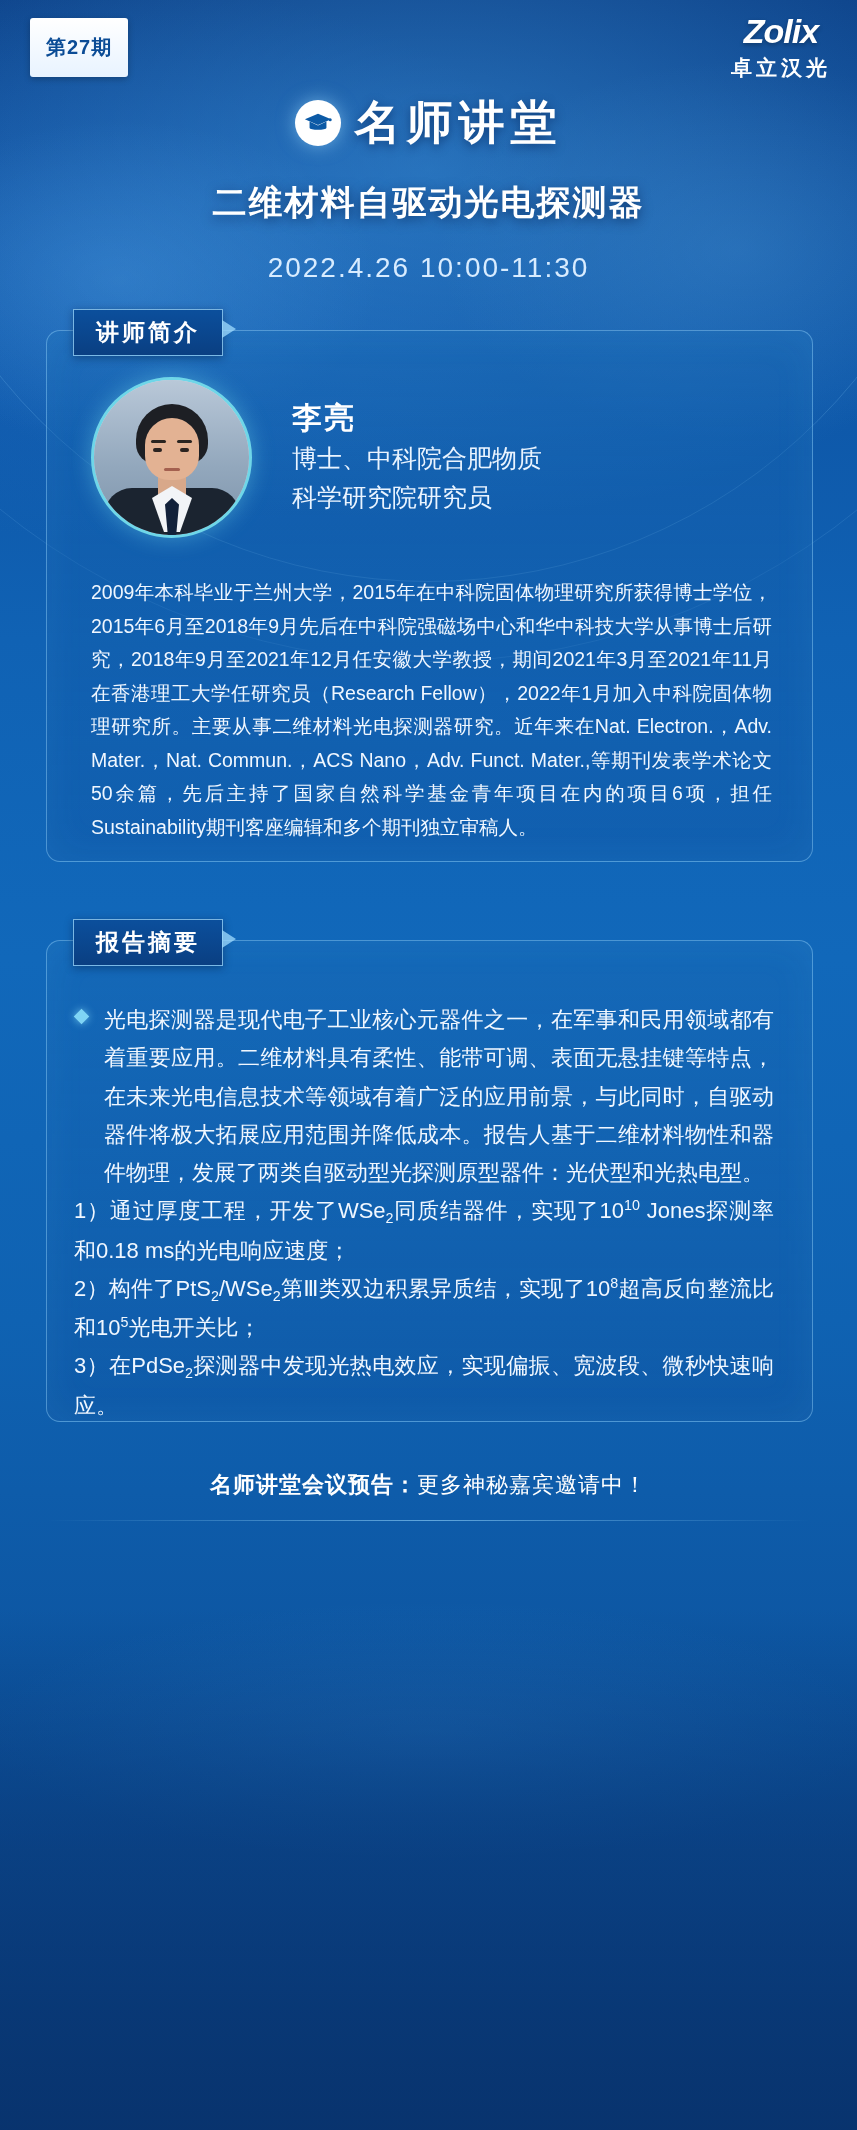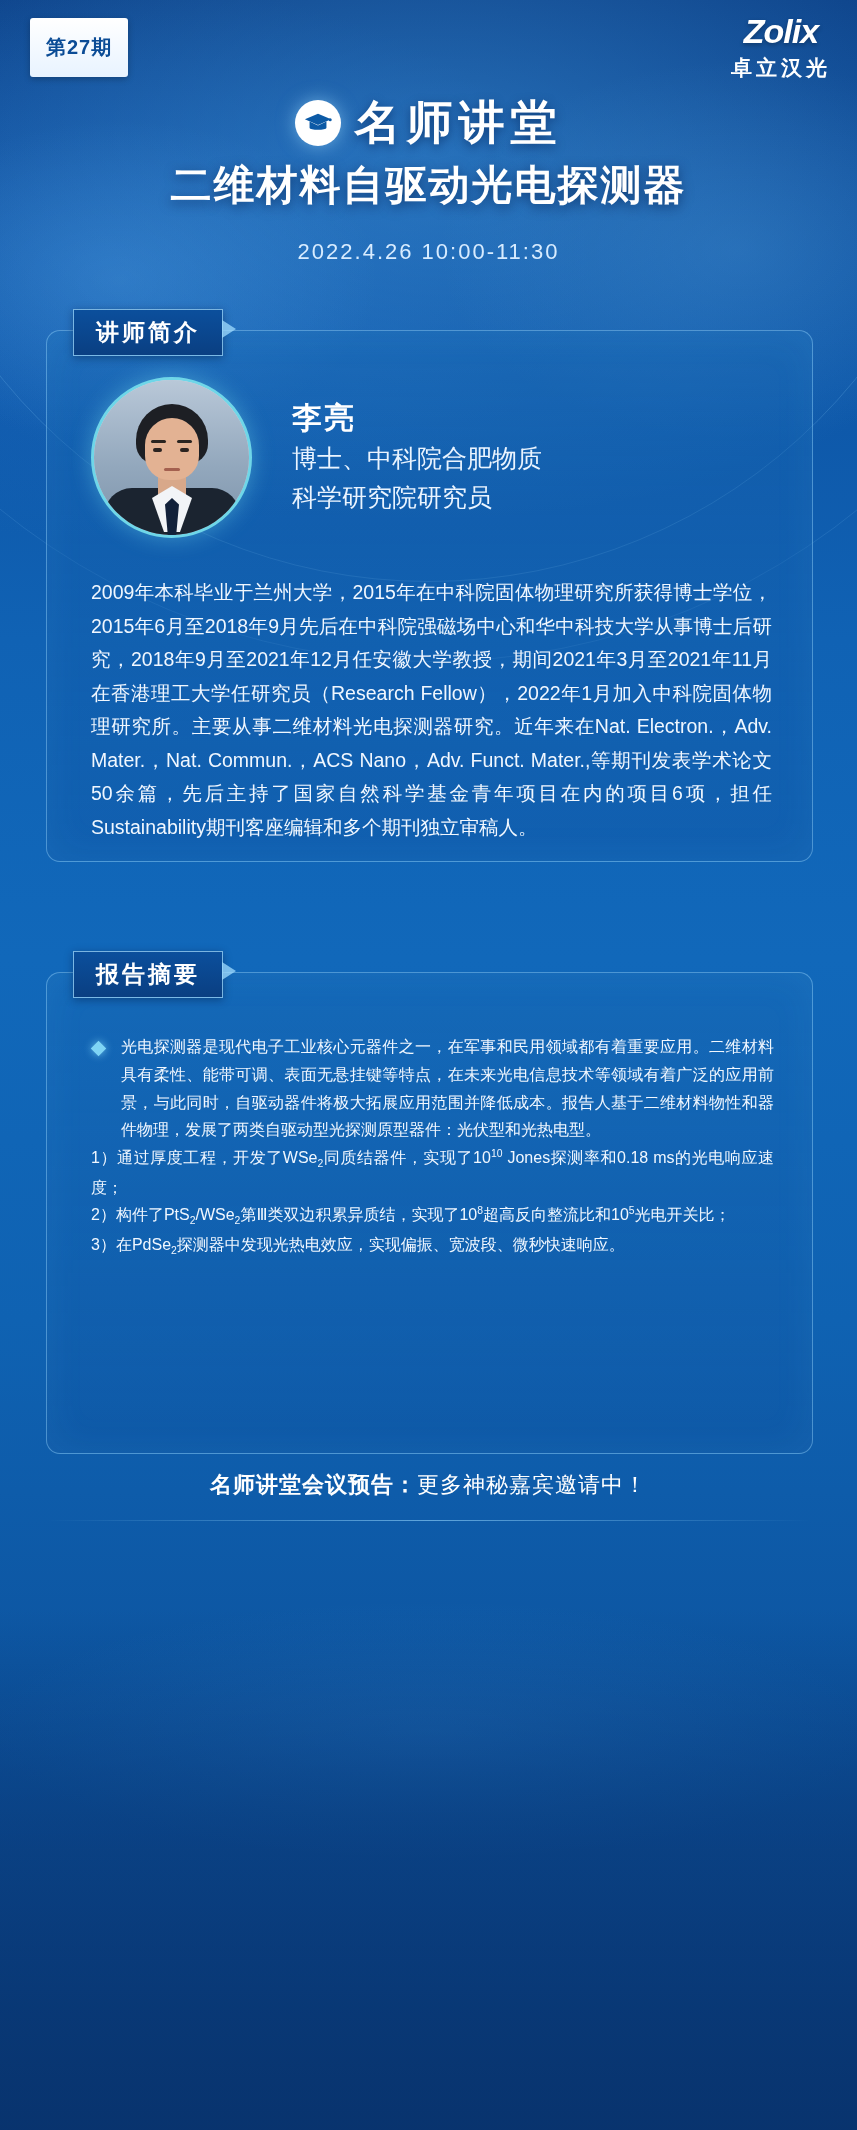--- a/index.html
+++ b/index.html
@@ -65,27 +65,27 @@
     width:46px;height:46px;border-radius:50%;
     background:#fff;display:flex;align-items:center;justify-content:center;
     box-shadow:0 0 18px rgba(160,220,255,.55);
   }
   .brand-ico svg{display:block;}
   .brand-text{
     font-size:46px;font-weight:bold;color:#fff;letter-spacing:6px;
     text-shadow:0 3px 10px rgba(0,30,80,.55);
   }
   .subject{
-    margin-top:4px;
-    font-size:41px;font-weight:bold;color:#ffffff;letter-spacing:2px;
+    margin-top:26px;
+    font-size:34px;font-weight:bold;color:#ffffff;letter-spacing:2px;
     text-shadow:0 3px 12px rgba(0,25,70,.6);
   }
   .datetime{
     margin-top:26px;
-    font-size:22px;color:#d8ecff;letter-spacing:2px;
+    font-size:28px;color:#d8ecff;letter-spacing:2px;
   }
 
   
   .card{
     position:absolute;left:46px;width:765px;
     border:1px solid rgba(150,215,255,.45);
     border-radius:14px;
     background:linear-gradient(180deg,rgba(25,105,180,.42),rgba(18,80,155,.28));
     box-shadow:inset 0 0 40px rgba(120,200,255,.08);
   }
@@ -129,24 +129,24 @@
     clip-path:polygon(50% 0,100% 16%,78% 100%,22% 100%,0 16%);}
   .speaker-name{font-size:30px;font-weight:bold;color:#fff;letter-spacing:2px;}
   .speaker-title{margin-top:0;font-size:25px;color:#eaf4ff;line-height:1.55;}
   .bio{
     position:absolute;left:44px;right:40px;top:245px;
     font-size:19.5px;line-height:1.72;color:#f0f7ff;
     text-align:justify;
   }
 
   
-  #abstract-card{top:940px;height:480px;margin-top:32px;}
+  #abstract-card{top:940px;height:480px;}
   .abs-body{
-    position:absolute;left:44px;right:38px;top:60px;
-    font-size:16px;line-height:1.74;color:#f0f7ff;
+    position:absolute;left:27px;right:38px;top:60px;
+    font-size:22px;line-height:1.74;color:#f0f7ff;
     text-align:justify;
   }
   .abs-first{position:relative;padding-left:30px;}
   .diamond{
     position:absolute;left:2px;top:10px;width:11px;height:11px;
     background:#7fd4f5;transform:rotate(45deg);
     box-shadow:0 0 8px rgba(127,212,245,.8);
   }
   sub{font-size:.65em;}
   sup{font-size:.65em;}

